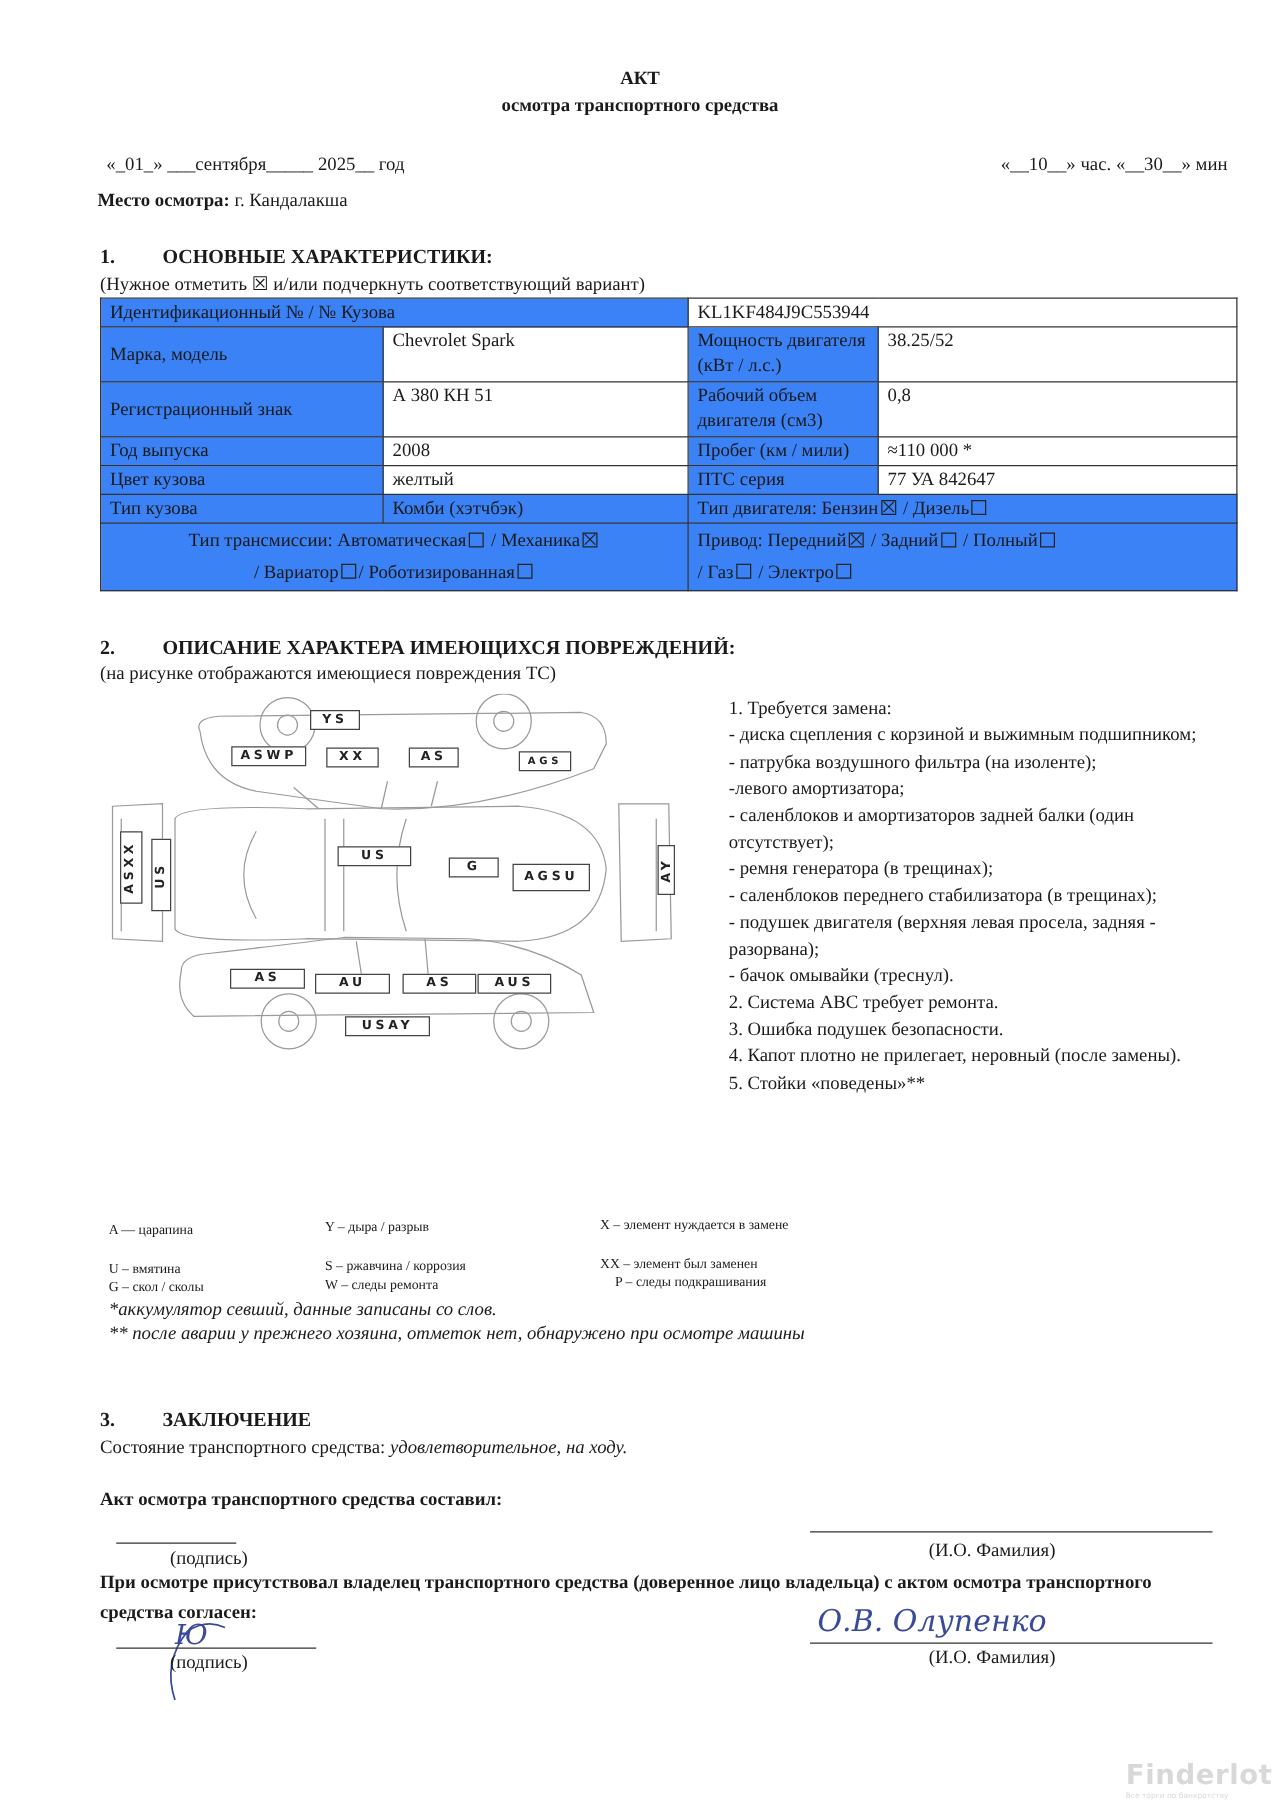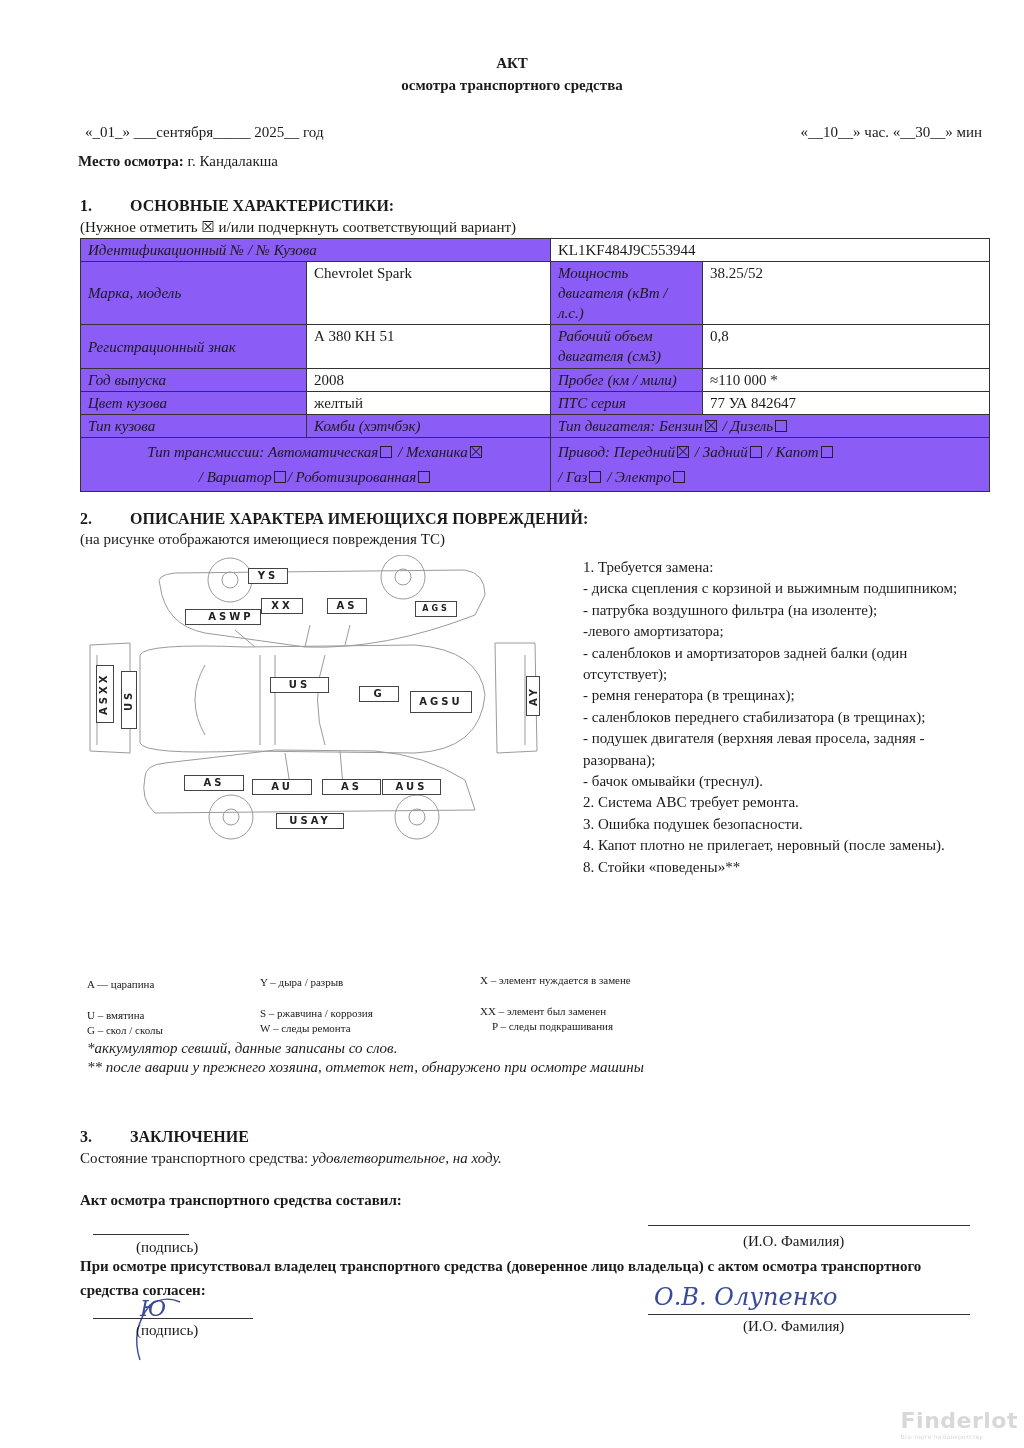--- a/index.html
+++ b/index.html
@@ -12,21 +12,21 @@
   .date-left { left: 85px; top: 124px; font-size: 15px; text-align: center; }
   .date-right { right: 42px; top: 124px; font-size: 15px; }
   .place { left: 78px; top: 153px; font-size: 15px; }
   .place b { font-weight: bold; }
   .sec-head { font-size: 16px; font-weight: bold; }
   .sec-head .num { display: inline-block; width: 50px; }
   .note { font-size: 15px; }
   table.chars { position: absolute; left: 80px; top: 238px; width: 910px; border-collapse: collapse;
                 font-size: 15px; }
   table.chars td { border: 1px solid #333; padding: 1px 7px; vertical-align: top; line-height: 20px; }
-  table.chars td.lbl { background: #8b5cf6; font-style: italic; }
+  table.chars td.lbl { background: #3b82f6; }
   table.chars td.lbl-mid { vertical-align: middle; }
   .cb { display: inline-block; width: 10px; height: 10px; border: 1px solid #222; vertical-align: -1px; position: relative; margin: 0 2px; }
   .cb.x::before, .cb.x::after { content: ""; position: absolute; left: -1px; top: 4px; width: 12px; height: 1px; background: #222; }
   .cb.x::before { transform: rotate(45deg); }
   .cb.x::after { transform: rotate(-45deg); }
   .diagram { left: 85px; top: 555px; width: 475px; height: 285px; }
   .dlabel { position: absolute; border: 1px solid #444; background: #fff; font-family: "DejaVu Sans", sans-serif;
             font-size: 10px; font-weight: bold; letter-spacing: 3px; text-align: center; line-height: 14px; color: #222; }
   .dlabel.vert { writing-mode: vertical-rl; transform: rotate(180deg); line-height: 14px; }
   .damage-list { left: 583px; top: 557px; width: 405px; font-size: 15px; line-height: 21.4px; }
@@ -107,21 +107,21 @@
       <span>Тип трансмиссии:</span>
       <span>Автоматическая</span><span class="cb"></span> /
       <span>Механика</span><span class="cb x"></span><br>
       / <span>Вариатор</span><span class="cb"></span>/
       <span>Роботизированная</span><span class="cb"></span>
     </td>
     <td class="lbl" colspan="2" style="line-height:25px; padding-top:2px;">
       <span>Привод:</span>
       <span>Передний</span><span class="cb x"></span> /
       <span>Задний</span><span class="cb"></span> /
-      <span>Капот</span><span class="cb"></span><br>
+      <span>Полный</span><span class="cb"></span><br>
       / <span>Газ</span><span class="cb"></span> /
       <span>Электро</span><span class="cb"></span>
     </td>
   </tr>
 </tbody>
   </table>
 
 <div class="abs sec-head" style="left:80px; top:510px;">
   <span class="num">2.</span><span>ОПИСАНИЕ ХАРАКТЕРА ИМЕЮЩИХСЯ ПОВРЕЖДЕНИЙ:</span>
 </div>
@@ -153,21 +153,21 @@
         <circle cx="146" cy="262" r="8"></circle>
       <circle cx="332" cy="262" r="22"></circle>
         <circle cx="332" cy="262" r="8"></circle>
       <path d="M200 198 L 205 230 M 255 196 L 258 230"></path>
     </g>
   </svg>
   <div class="dlabel" style="left:163px; top:13px; width:38px;">YS</div>
   <div class="dlabel" style="left:176px; top:43px; width:40px;">XX</div>
   <div class="dlabel" style="left:242px; top:43px; width:38px;">AS</div>
   <div class="dlabel" style="left:330px; top:46px; width:40px; font-size:8px;">AGS</div>
-  <div class="dlabel" style="left:100px; top:54px; width:58px;padding-left:16px;">ASWP</div>
+  <div class="dlabel" style="left:100px; top:42px; width:58px;">ASWP</div>
   <div class="dlabel" style="left:185px; top:122px; width:57px;">US</div>
   <div class="dlabel" style="left:274px; top:131px; width:38px;">G</div>
   <div class="dlabel" style="left:325px; top:136px; width:60px; height:20px; line-height:20px;text-align:center;">AGSU</div>
   <div class="dlabel vert" style="left:11px; top:110px; height:56px; width:16px;">ASXX</div>
   <div class="dlabel vert" style="left:36px; top:116px; height:56px; width:14px;">US</div>
   <div class="dlabel vert" style="left:441px; top:121px; height:38px; width:12px;">AY</div>
   <div class="dlabel" style="left:99px; top:220px; width:58px;">AS</div>
   <div class="dlabel" style="left:167px; top:224px; width:58px;">AU</div>
   <div class="dlabel" style="left:237px; top:224px; width:57px;">AS</div>
   <div class="dlabel" style="left:297px; top:224px; width:57px;">AUS</div>
@@ -180,21 +180,21 @@
   <div>- патрубка воздушного фильтра (на изоленте);</div>
   <div>-левого амортизатора;</div>
   <div>- саленблоков и амортизаторов задней балки (один отсутствует);</div>
   <div>- ремня генератора (в трещинах);</div>
   <div>- саленблоков переднего стабилизатора (в трещинах);</div>
   <div>- подушек двигателя (верхняя левая просела, задняя - разорвана);</div>
   <div>- бачок омывайки (треснул).</div>
   <div>2. Система АВС требует ремонта.</div>
   <div>3. Ошибка подушек безопасности.</div>
   <div>4. Капот плотно не прилегает, неровный (после замены).</div>
-  <div>8. Стойки «поведены»**</div>
+  <div>5. Стойки «поведены»**</div>
 </div>
 
 <div class="abs legend" style="left:87px; top:978px;">A — царапина</div>
 <div class="abs legend" style="left:260px; top:976px;">Y – дыра / разрыв</div>
 <div class="abs legend" style="left:480px; top:974px;">X – элемент нуждается в замене</div>
 <div class="abs legend" style="left:87px; top:1009px;">U – вмятина</div>
 <div class="abs legend" style="left:260px; top:1007px;">S – ржавчина / коррозия</div>
 <div class="abs legend" style="left:480px; top:1005px;">XX – элемент был заменен</div>
 <div class="abs legend" style="left:87px; top:1024px;">G – скол / сколы</div>
 <div class="abs legend" style="left:260px; top:1022px;">W – следы ремонта</div>

